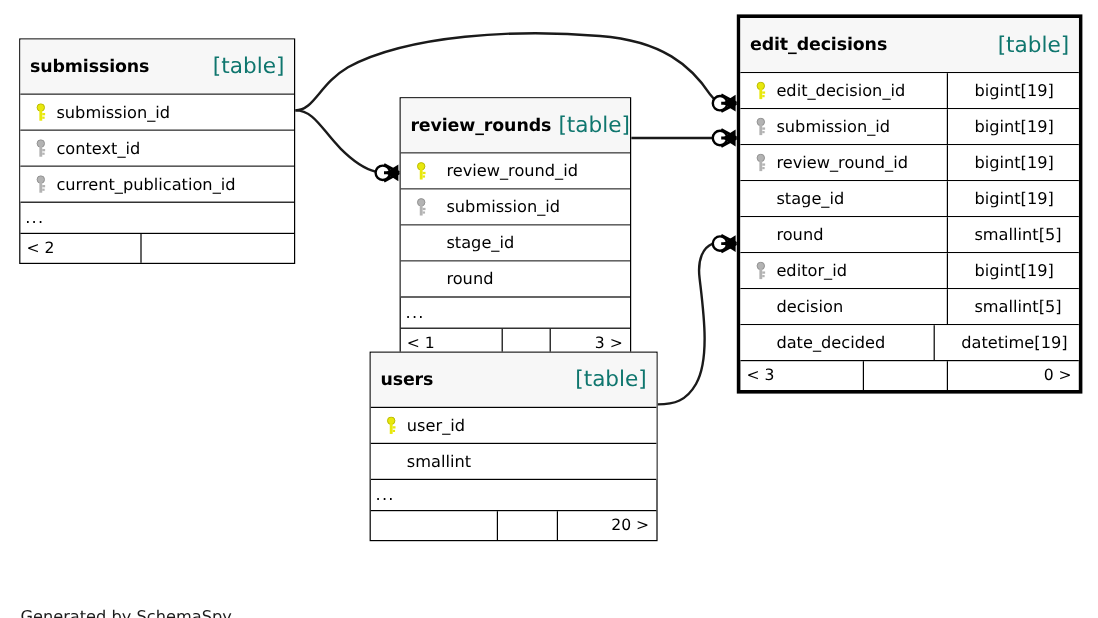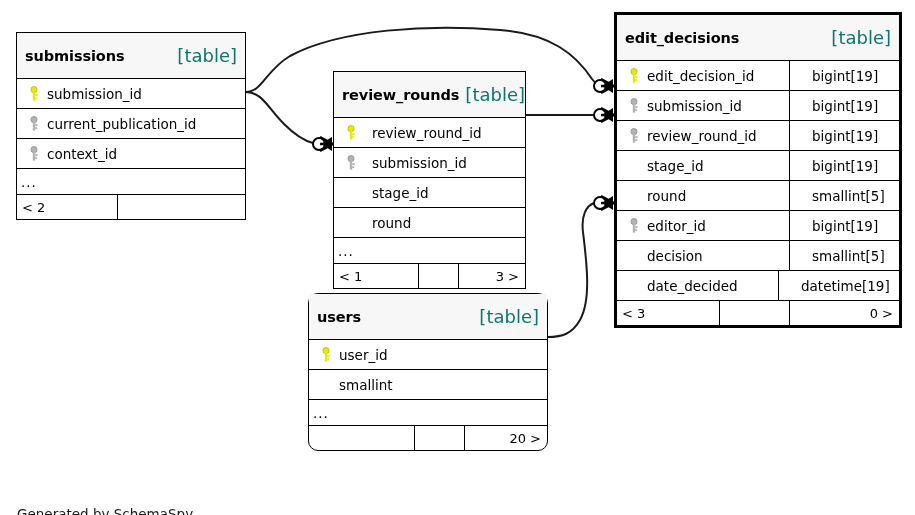--- a/index.html
+++ b/index.html
@@ -223,47 +223,47 @@
     <div class="tbl-row">
       <div class="col-name">
         <span class="keycell">
           <svg width="10" height="16" viewBox="0 0 10 16">
               <circle cx="5" cy="3.6" r="3.1" fill="#b3b3b3" stroke="#8f8f8f" stroke-width="0.8"></circle>
               <rect x="3.8" y="5.6" width="2.4" height="9" fill="#b3b3b3"></rect>
               <rect x="6.2" y="8.2" width="2.4" height="1.9" fill="#b3b3b3"></rect>
               <rect x="6.2" y="11.2" width="2.0" height="1.8" fill="#b3b3b3"></rect>
             </svg>
         </span>
+        <span class="col-label">context_id</span>
+      </div>
+    </div>
+
+    <div class="tbl-row">
+      <div class="col-name">
+        <span class="keycell">
+          <svg width="10" height="16" viewBox="0 0 10 16">
+              <circle cx="5" cy="3.6" r="3.1" fill="#b3b3b3" stroke="#8f8f8f" stroke-width="0.8"></circle>
+              <rect x="3.8" y="5.6" width="2.4" height="9" fill="#b3b3b3"></rect>
+              <rect x="6.2" y="8.2" width="2.4" height="1.9" fill="#b3b3b3"></rect>
+              <rect x="6.2" y="11.2" width="2.0" height="1.8" fill="#b3b3b3"></rect>
+            </svg>
+        </span>
         <span class="col-label">current_publication_id</span>
-      </div>
-    </div>
-
-    <div class="tbl-row">
-      <div class="col-name">
-        <span class="keycell">
-          <svg width="10" height="16" viewBox="0 0 10 16">
-              <circle cx="5" cy="3.6" r="3.1" fill="#b3b3b3" stroke="#8f8f8f" stroke-width="0.8"></circle>
-              <rect x="3.8" y="5.6" width="2.4" height="9" fill="#b3b3b3"></rect>
-              <rect x="6.2" y="8.2" width="2.4" height="1.9" fill="#b3b3b3"></rect>
-              <rect x="6.2" y="11.2" width="2.0" height="1.8" fill="#b3b3b3"></rect>
-            </svg>
-        </span>
-        <span class="col-label">context_id</span>
       </div>
     </div>
 
     <div class="tbl-ellipsis">...</div>
 
     <div class="tbl-footer">
       <div class="ft-cell ft-left">&lt; 2</div>
       <div class="ft-cell ft-mid"></div>
     </div>
   </div>
 
-  <div class="table-box" style="left:333px; top:71px; width:193px;">
+  <div class="table-box" style="left:333px; top:81px; width:193px;">
     <div class="tbl-header hdr-inline">
       <span class="tbl-name">review_rounds</span>
       <span class="tbl-tag">[table]</span>
     </div>
 
     <div class="tbl-row">
       <div class="col-name">
         <span class="keycell">
           <svg width="10" height="16" viewBox="0 0 10 16">
               <circle cx="5" cy="3.6" r="3.1" fill="#e8e80d" stroke="#b9b900" stroke-width="0.8"></circle>
@@ -306,21 +306,21 @@
 
     <div class="tbl-ellipsis">...</div>
 
     <div class="tbl-footer">
       <div class="ft-cell ft-left">&lt; 1</div>
       <div class="ft-cell ft-mid"></div>
       <div class="ft-cell ft-right">3 &gt;</div>
     </div>
   </div>
 
-  <div class="table-box" style="left:308px; top:293px; width:240px;border-radius:10px;">
+  <div class="table-box" style="left:308px; top:293px; width:240px;">
     <div class="tbl-header hdr-spread">
       <span class="tbl-name">users</span>
       <span class="tbl-tag">[table]</span>
     </div>
 
     <div class="tbl-row">
       <div class="col-name">
         <span class="keycell">
           <svg width="10" height="16" viewBox="0 0 10 16">
               <circle cx="5" cy="3.6" r="3.1" fill="#e8e80d" stroke="#b9b900" stroke-width="0.8"></circle>

